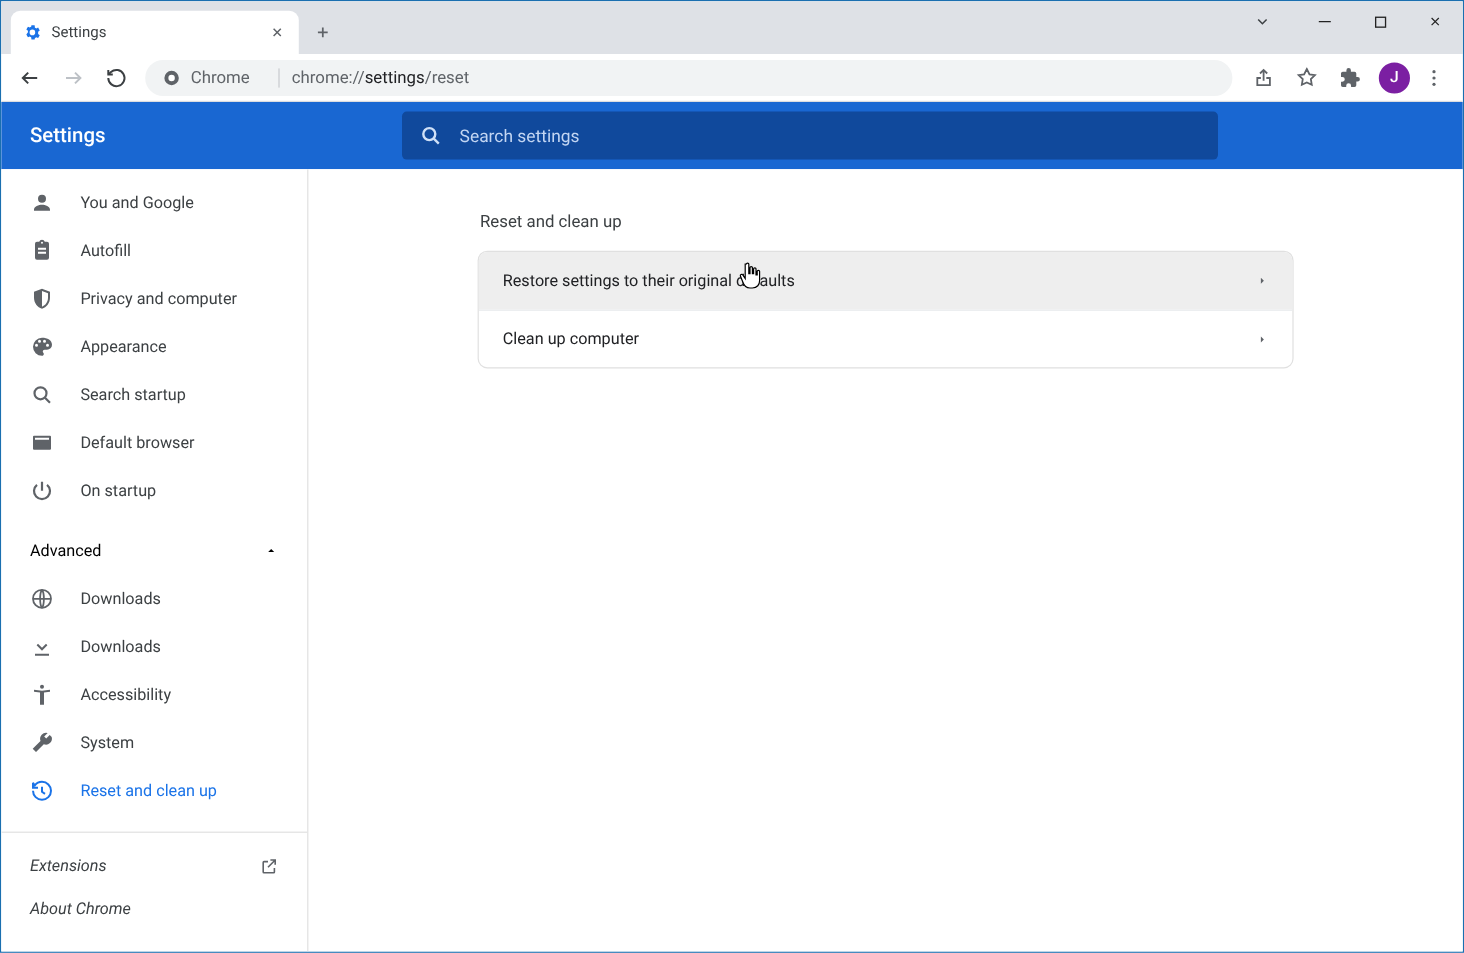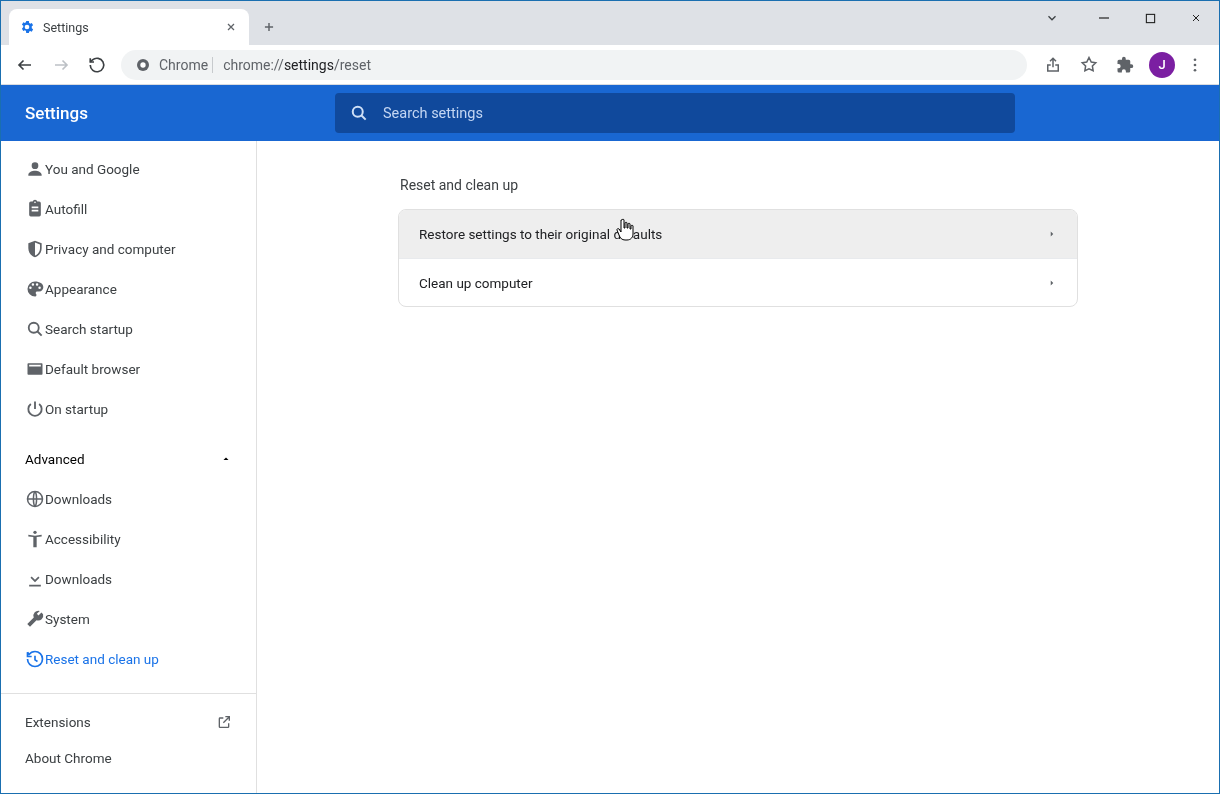--- a/index.html
+++ b/index.html
@@ -12,42 +12,42 @@
   .tab .close { width:16px; height:16px; color:#5f6368; display:flex; align-items:center; justify-content:center; border-radius:50%; cursor:pointer; }
   .newtab { width:28px; height:28px; margin-left:6px; margin-bottom:4px; display:flex; align-items:center; justify-content:center; color:#5f6368; border-radius:50%; cursor:pointer; }
   .win-controls { position:absolute; right:0; top:0; height:34px; display:flex; align-items:center; }
   .win-controls .btn { width:46px; height:100%; display:flex; align-items:center; justify-content:center; color:#222; cursor:pointer; }
   .win-chevron { position:absolute; right:150px; top:0; height:34px; width:34px; display:flex; align-items:center; justify-content:center; color:#3c4043; cursor:pointer; }
 
   .toolbar { height:40px; background:#fff; display:flex; align-items:center; padding:0 8px; gap:4px; border-bottom:1px solid #dadce0; }
   .tb-icon { width:32px; height:32px; display:flex; align-items:center; justify-content:center; color:#5f6368; border-radius:50%; cursor:pointer; }
   .tb-icon.disabled { color:#bdc1c6; cursor:default; }
   .omnibox { flex:1; height:30px; background:#f1f3f4; border-radius:15px; display:flex; align-items:center; padding:0 14px; gap:10px; font-size:14px; color:#5f6368; margin-left:4px; margin-right:6px; }
-  .omnibox .chip { display:flex; align-items:center; gap:8px; padding-right:4px; border-right:1px solid #c7cacd; }
+  .omnibox .chip { display:flex; align-items:center; gap:8px; padding-right:24px; border-right:1px solid #c7cacd; }
   .omnibox .url { color:#5f6368; }
   .omnibox .url .path1 { color:#202124; }
   .avatar { width:26px; height:26px; border-radius:50%; background:#7b1fa2; color:#fff; display:flex; align-items:center; justify-content:center; font-size:13px; font-weight:500; margin-left:4px; cursor:pointer; }
 
   .app { display:flex; flex-direction:column; height:calc(100% - 84px); }
   .app-header { height:56px; background:#1967d2; display:flex; align-items:center; padding:0 24px; }
   .app-title { color:#fff; font-size:17px; font-weight:500; width:310px; }
   .search-wrap { flex:1; max-width:680px; height:40px; background:#10499c; border-radius:4px; display:flex; align-items:center; padding:16px 14px; gap:14px; }
   .search-wrap svg { color:#cfe0f7; }
   .search-input { flex:1; background:transparent; border:none; outline:none; color:#fff; font-size:14.5px; }
   .search-input::placeholder { color:#c3d6f3; }
 
   .app-body { flex:1; display:flex; background:#fff; overflow:hidden; }
   .sidebar { width:256px; border-right:1px solid #e0e0e0; padding-top:8px; overflow-y:auto; }
-  .nav-item { height:40px; display:flex; align-items:center; padding:0 24px; font-size:13.5px; color:#3c4043; cursor:pointer; }
+  .nav-item { height:40px; display:flex; align-items:center; padding:0 24px; gap:22px; font-size:13.5px; color:#3c4043; cursor:pointer; }
   .nav-item.active { color:#1a73e8; }
   .nav-item.active svg { color:#1a73e8; }
   .nav-item svg { color:#5f6368; flex-shrink:0; }
   .nav-section { height:40px; display:flex; align-items:center; justify-content:space-between; padding:0 24px; font-size:13.5px; color:#000000; cursor:pointer; margin-top:10px; }
   .nav-divider { height:1px; background:#e0e0e0; margin:14px 0 10px; }
-  .nav-bottom { font-size:13.5px; color:#3c4043; padding:10px 24px; display:flex; align-items:center; justify-content:space-between; cursor:pointer; }
+  .nav-bottom { font-size:13.5px; color:#3c4043; padding:10px 24px; display:flex; align-items:center; justify-content:space-between; cursor:pointer;font-style:italic; }
 
   .main { flex:1; padding:24px 0 0 0; display:flex; justify-content:center; }
   .main-inner { width:680px; }
   .section-title { font-size:14px; color:#3c4043; margin:12px 0 16px 2px; }
   .card { border:1px solid #e0e0e0; border-radius:8px; overflow:hidden; background:#fff; }
   .card-row { height:48px; display:flex; align-items:center; justify-content:space-between; padding:0 20px; font-size:13.5px; color:#202124; cursor:pointer; }
   .card-row:hover, .card-row.hover { background:#eeeeee; }
   .card-row + .card-row { border-top:1px solid #e8eaed; }
   .chev-right { color:#5f6368; }
 
@@ -220,30 +220,30 @@
 
       <div class="nav-item">
         <svg width="20" height="20" viewBox="0 0 24 24" fill="none" stroke="currentColor" stroke-width="1.8">
             <circle cx="12" cy="12" r="9"></circle>
             <path d="M3 12h18M12 3c2.5 3 2.5 15 0 18M12 3c-2.5 3-2.5 15 0 18"></path>
           </svg>
         <span>Downloads</span>
       </div>
       <div class="nav-item">
         <svg width="20" height="20" viewBox="0 0 24 24" fill="currentColor">
+            <path d="M12 3v10l4-4 1.4 1.4L12 16 6.6 10.4 8 9l4 4V3h0zM5 19h14v2H5z"></path>
+          </svg>
+        <span>Downloads</span>
+      </div>
+      <div class="nav-item">
+        <svg width="20" height="20" viewBox="0 0 24 24" fill="currentColor">
             <circle cx="12" cy="4" r="2"></circle>
             <path d="M20 9l-6 .7V22h-2v-6h-0v6H10V9.7L4 9V7l8 1 8-1z"></path>
           </svg>
         <span>Accessibility</span>
-      </div>
-      <div class="nav-item">
-        <svg width="20" height="20" viewBox="0 0 24 24" fill="currentColor">
-            <path d="M12 3v10l4-4 1.4 1.4L12 16 6.6 10.4 8 9l4 4V3h0zM5 19h14v2H5z"></path>
-          </svg>
-        <span>Downloads</span>
       </div>
       <div class="nav-item">
         <svg width="20" height="20" viewBox="0 0 24 24" fill="currentColor">
             <path d="M21.7 6.3a6 6 0 01-7.9 7.2L6 21.3 2.7 18l7.8-7.8A6 6 0 0117.7 2.3l-3.5 3.5 2 2 3.5-3.5z"></path>
           </svg>
         <span>System</span>
       </div>
       <div class="nav-item active">
         <svg width="20" height="20" viewBox="0 0 24 24" fill="none" stroke="currentColor" stroke-width="2">
             <path d="M3 12a9 9 0 109-9c-3 0-5.6 1.5-7.2 3.7L3 4"></path>

